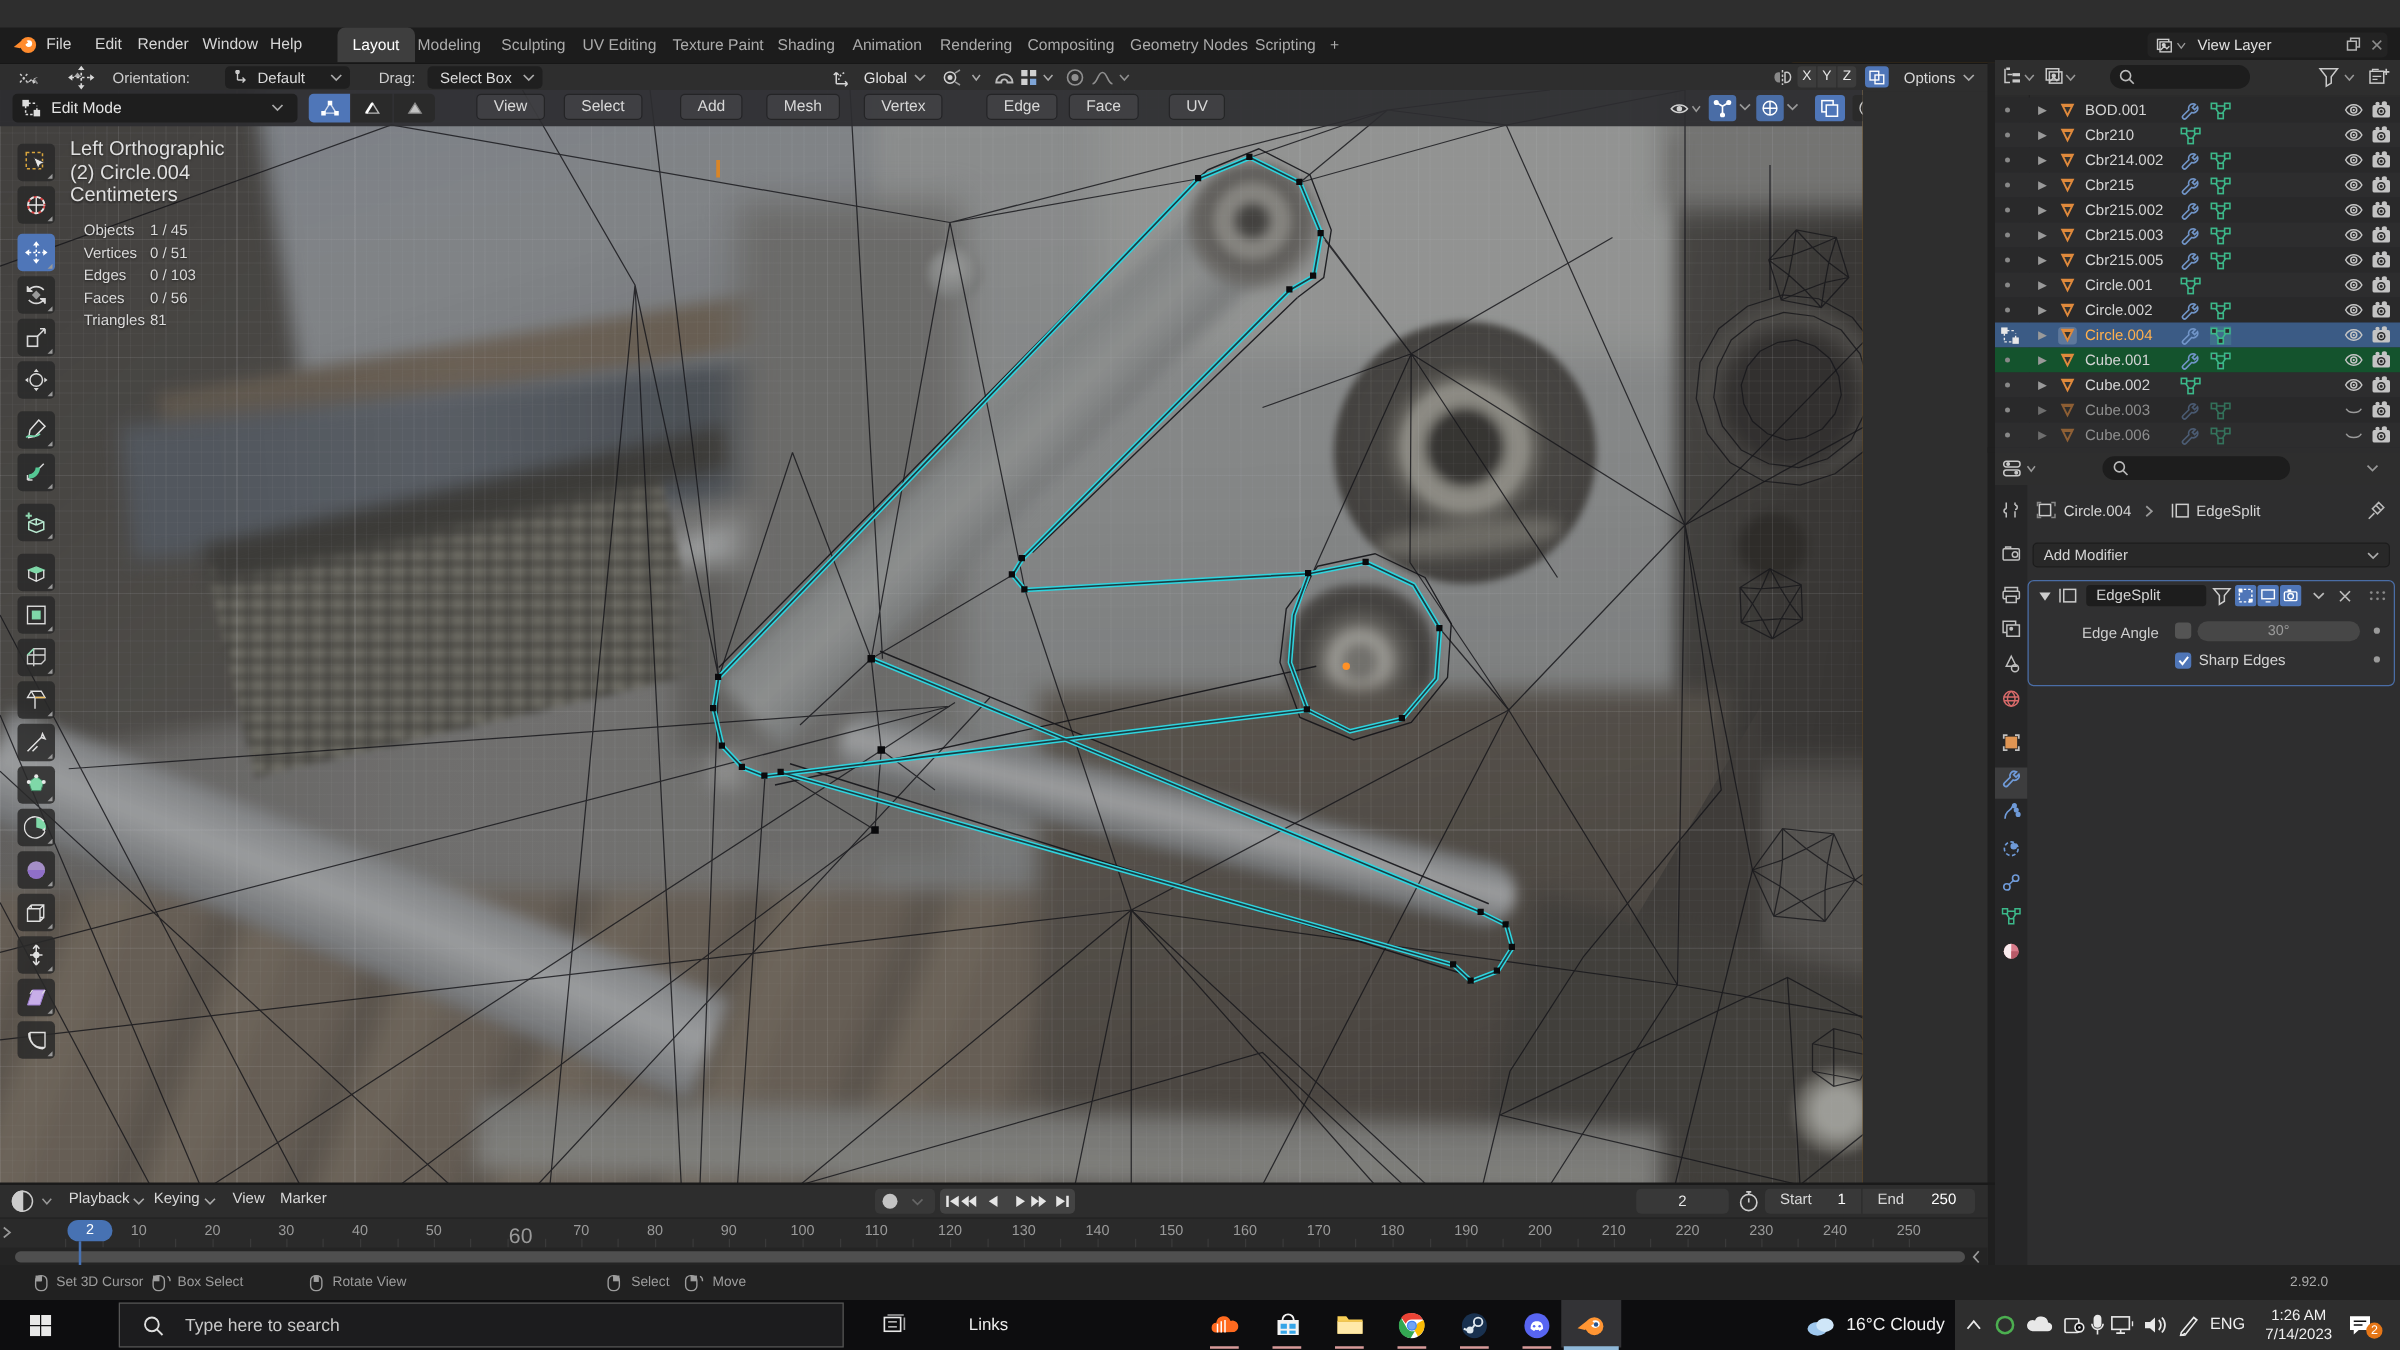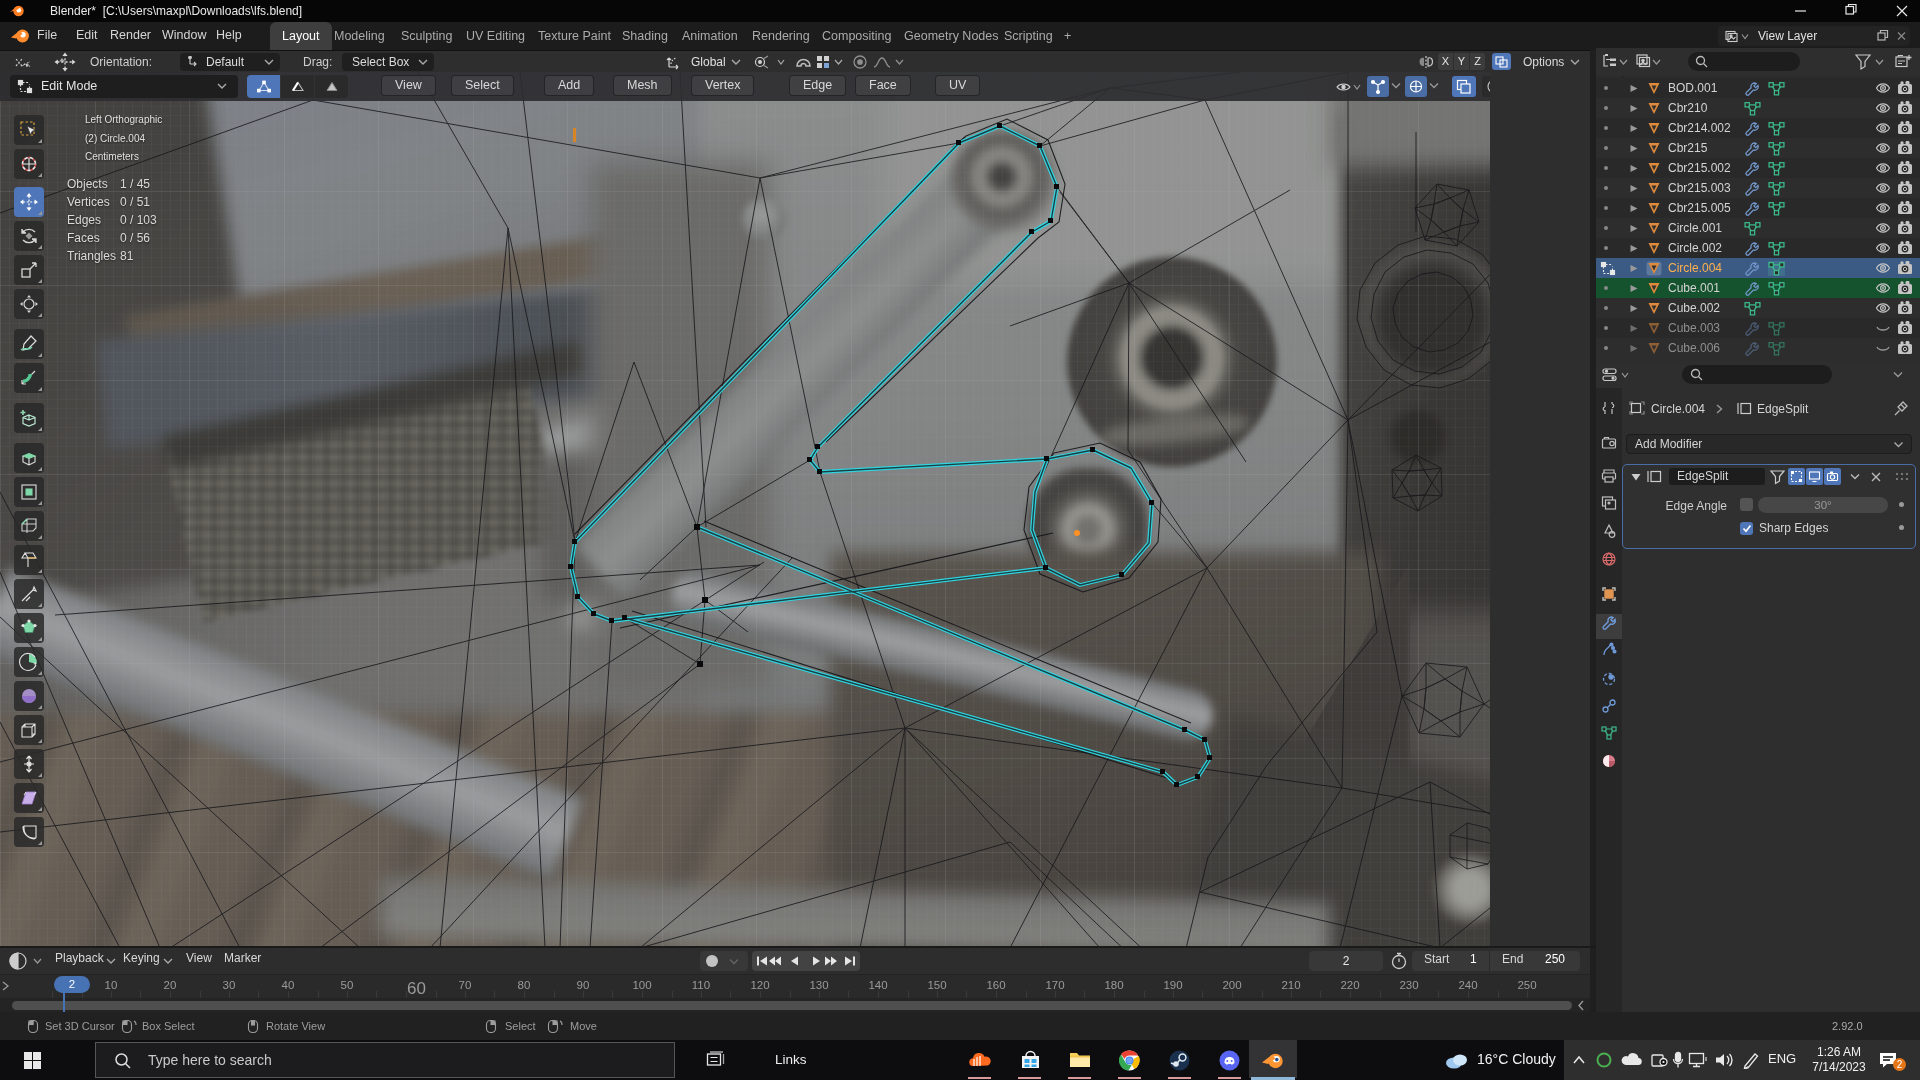--- a/index.html
+++ b/index.html
@@ -32,34 +32,20 @@
 .tb:after{content:"";position:absolute;right:2px;bottom:2px;border-left:4px solid transparent;border-bottom:4px solid #999;}
 .tb.act{background:#4f76b8;}
 .orow .nm{position:absolute;left:72px;top:3px;color:#d4d4d4;}
 .oicon{position:absolute;top:3px;}
 .prow{position:absolute;color:#d4d4d4;font-size:12px;}
 .tltxt{top:2px;color:#d8d8d8;font-size:12px;line-height:16px;position:absolute;}
 </style>
 </head>
 <body>
 <div id="root">
-  <div id="titlebar" class="abs">
-    <svg class="abs" style="left:9px;top:3px" width="17" height="16" viewBox="0 0 17 16">
-        <circle cx="9.5" cy="8" r="5.2" fill="#ff7e22"></circle>
-        <circle cx="9.8" cy="7.2" r="2.3" fill="#fff"></circle>
-        <path d="M1 9 L8 3.5 L10 6 Z" fill="#ff7e22"></path>
-      </svg>
-    <div class="t">Blender*&nbsp; [C:\Users\maxpl\Downloads\lfs.blend]</div>
-    <svg class="abs" style="left:1793px;top:0" width="120" height="22" viewBox="0 0 120 22" fill="none" stroke="#e8e8e8" stroke-width="1.2">
-        <path d="M2 11 h11"></path>
-        <rect x="53" y="6.5" width="7.5" height="7.5"></rect>
-        <path d="M55.5 6.5 v-2 h7.5 v7.5 h-2"></path>
-        <path d="M104 6 l10 10 M114 6 l-10 10"></path>
-      </svg>
-  </div>
   <div id="topbar" class="abs">
     <svg class="abs" style="left:10px;top:5px" width="22" height="18" viewBox="0 0 22 18">
         <circle cx="12.5" cy="9" r="6.4" fill="#ff8b2d"></circle>
         <circle cx="13" cy="7.8" r="2.7" fill="#fff"></circle>
         <path d="M1 10.5 L9.5 3.8 L12.5 7 L6 11.5 Z" fill="#ff8b2d"></path>
       </svg>
     <div class="menuitem" style="left:37px">File</div>
     <div class="menuitem" style="left:76px">Edit</div>
     <div class="menuitem" style="left:110px">Render</div>
     <div class="menuitem" style="left:162px">Window</div>
@@ -552,21 +538,21 @@
             <path d="M7 4 l-2 3 M17 4 l-2 3" stroke="#e0e0e0" stroke-width="1"></path>
           </svg>
         </div>
       <div class="tb" style="top:745px">
           <svg viewBox="0 0 20 20" fill="none" stroke="#e0e0e0" stroke-width="1.1">
             <path d="M5 4 h12 v12 M5 4 v3 a9 9 0 0 0 9 9 h3 M5 4 L4 5 a12 12 0 0 0 11 12 l2-1"></path>
           </svg>
         </div>
     </div>
 
-    <div class="abs" style="left:85px;top:39px;color:#e0e0e0;font-size:10px;text-shadow:0 1px 2px rgba(0,0,0,0.5);line-height:18.5px">Left Orthographic<br>(2) Circle.004<br>Centimeters</div>
+    <div class="abs" style="left:56px;top:39px;color:#e0e0e0;font-size:16px;text-shadow:0 1px 2px rgba(0,0,0,0.5);line-height:18.5px">Left Orthographic<br>(2) Circle.004<br>Centimeters</div>
     <div class="abs" style="left:67px;top:103px;color:#dadada;font-size:12px;text-shadow:0 1px 2px rgba(0,0,0,0.5);line-height:18px">Objects<br>Vertices<br>Edges<br>Faces<br>Triangles</div>
     <div class="abs" style="left:120px;top:103px;color:#dadada;font-size:12px;text-shadow:0 1px 2px rgba(0,0,0,0.5);line-height:18px">1 / 45<br>0 / 51<br>0 / 103<br>0 / 56<br>81</div>
 
     <svg class="abs" style="left:1488px;top:36px" width="96" height="96" viewBox="0 0 96 96">
       <path d="M48 16 L48 44" stroke="#3b83c4" stroke-width="2.2"></path>
       <path d="M18 48 L46 48" stroke="#6ab024" stroke-width="2.2"></path>
       <circle cx="48" cy="16" r="10.5" fill="#3b83c4"></circle>
         <text x="48" y="20" font-size="11" fill="#0c2335" text-anchor="middle" font-family="Liberation Sans">Z</text>
       <circle cx="16" cy="48" r="10.5" fill="#6ab024"></circle>
         <text x="16" y="52" font-size="11" fill="#1c3007" text-anchor="middle" font-family="Liberation Sans">Y</text>

